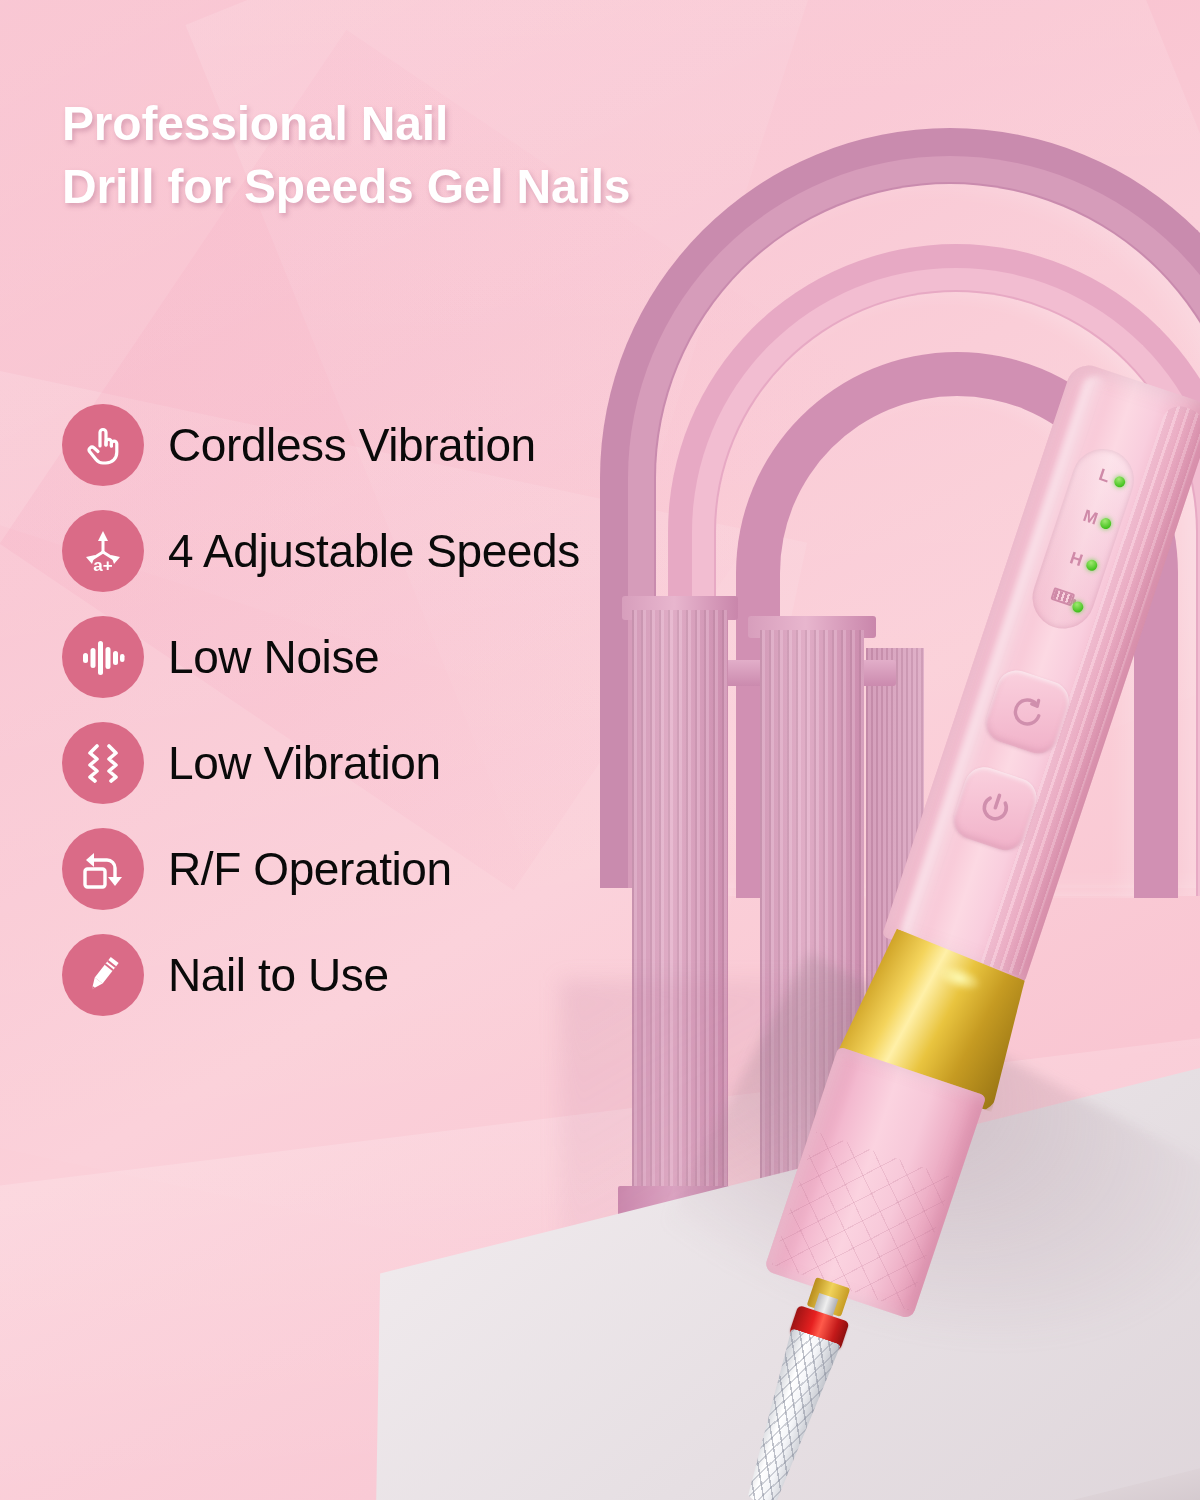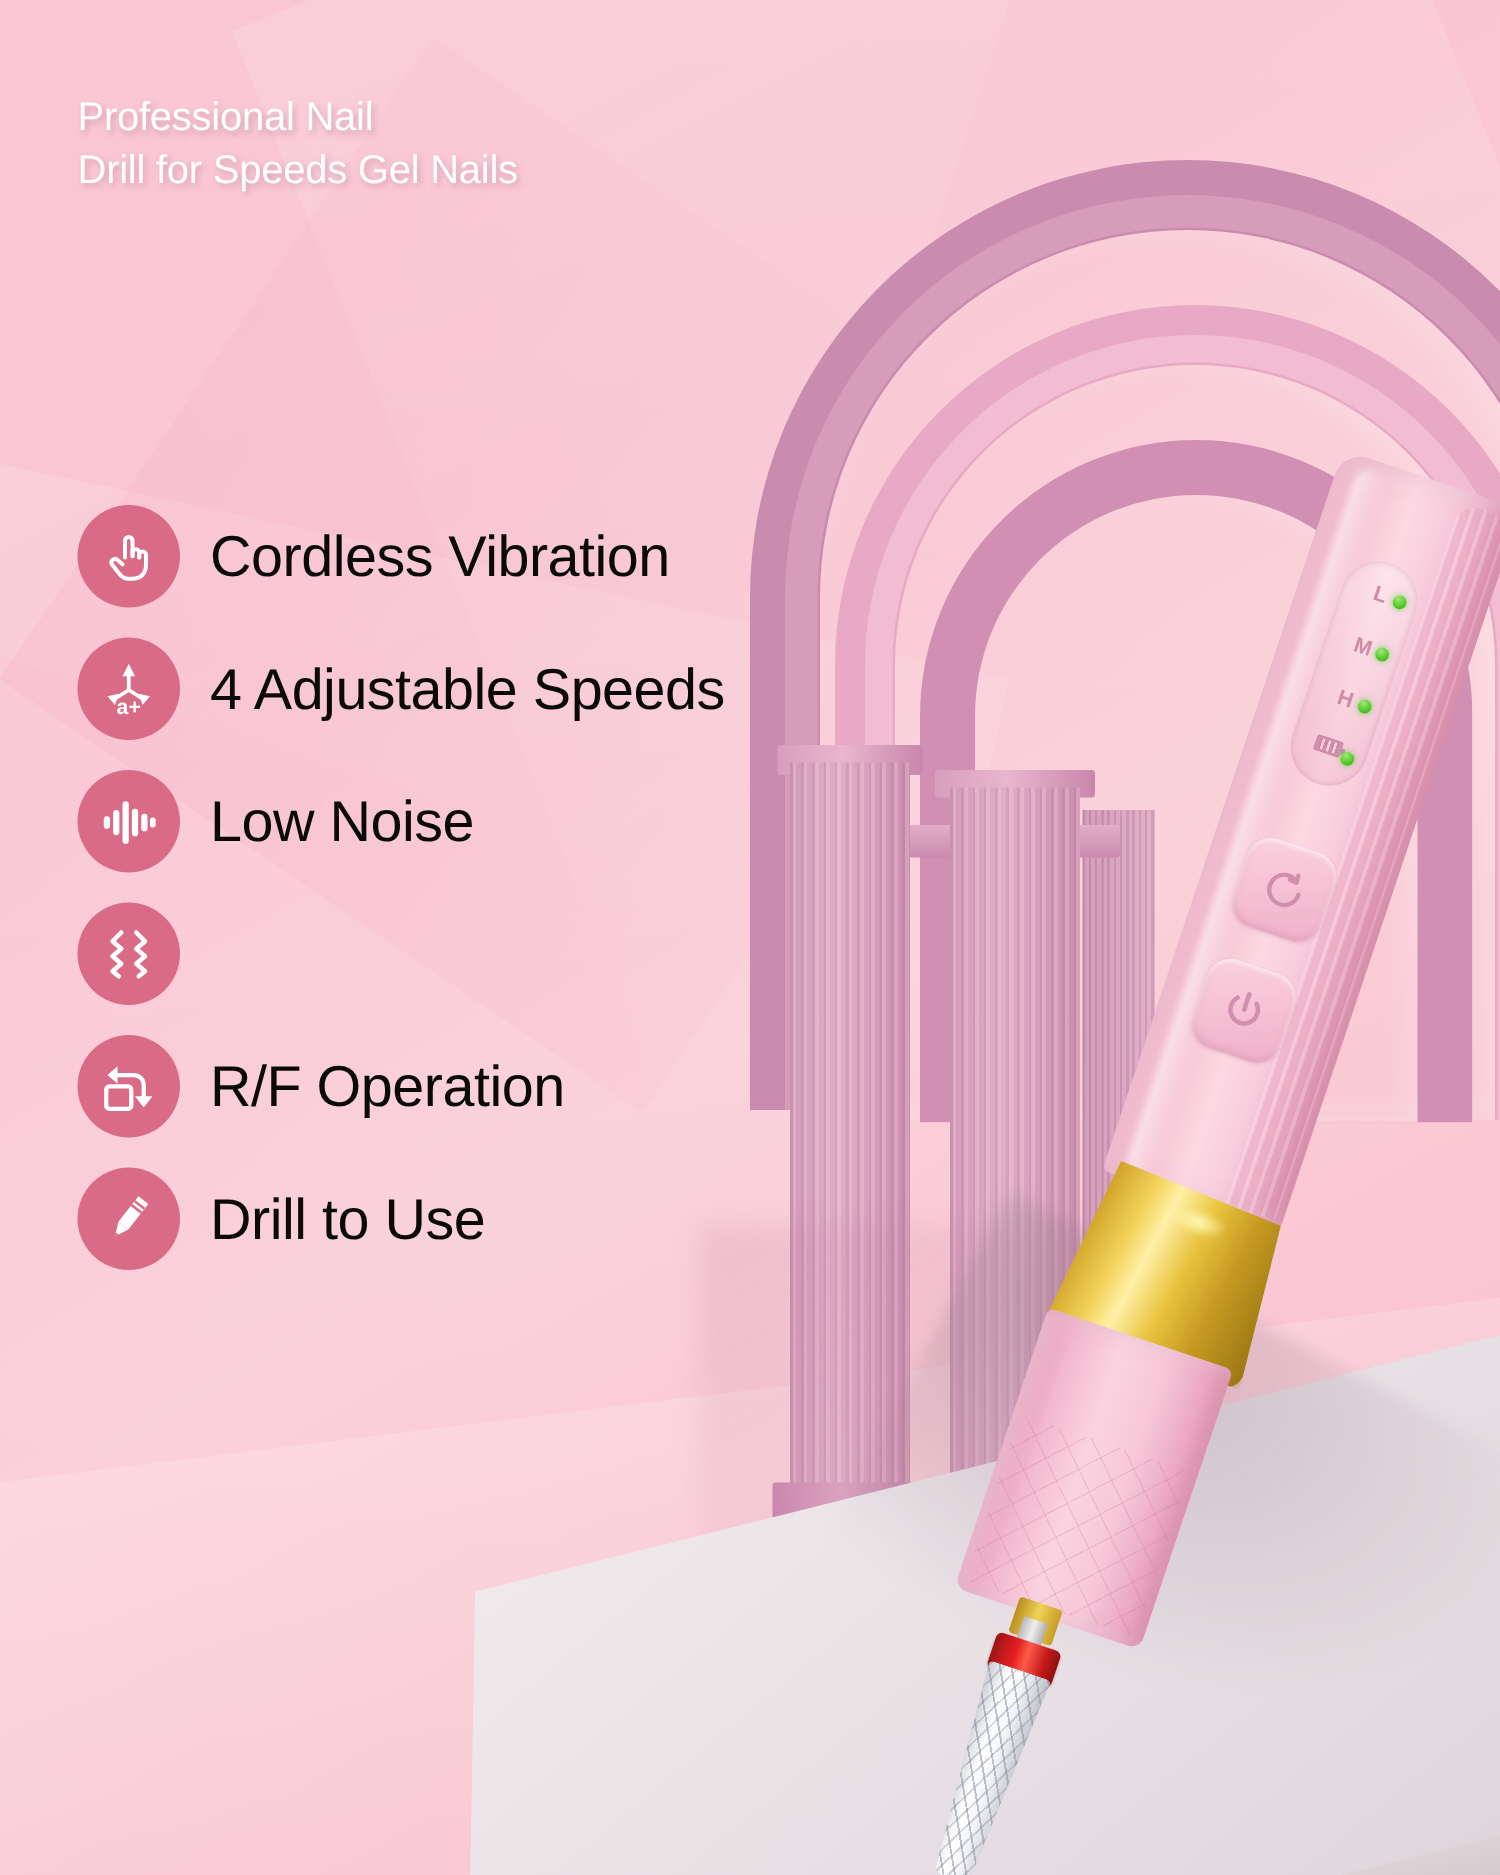--- a/index.html
+++ b/index.html
@@ -299,24 +299,24 @@
         rgba(140,145,160,0.55) 0 1.5px, transparent 1.5px 9px),
       repeating-linear-gradient(-62deg,
         rgba(140,145,160,0.40) 0 1.5px, transparent 1.5px 9px),
       linear-gradient(90deg,#c6c9d0 0%, #ffffff 35%, #f4f5f8 58%, #b9bcc4 100%);
     border-radius:6px 6px 26px 26px;
     clip-path: polygon(2% 0%, 98% 0%, 76% 100%, 24% 100%);
   }
 
   
   #headline {
-    position:absolute; left:62px; top:72px; width:900px;
+    position:absolute; left:62px; top:92px; width:900px;
     color:#ffffff;
-    font-weight:normal;
-    font-size:32px;
+    font-weight:bold;
+    font-size:48px;
     line-height:1.32;
     letter-spacing:-0.2px;
     text-shadow: 2px 3px 5px rgba(178,108,140,0.45);
   }
   #headline .line { display:block; white-space:nowrap; }
 
   
   #features {
     position:absolute; left:62px; top:392px; width:760px;
   }
@@ -477,20 +477,21 @@
 
     <div class="feature">
       <span class="feat-icon">
         <svg width="48" height="48" viewBox="0 0 48 48">
           <g fill="none" stroke="#ffffff" stroke-width="3.6" stroke-linecap="round" stroke-linejoin="round">
             <path d="M18 7 L11 14 L18 20 L11 26 L18 32 L11 38 L16 42"></path>
             <path d="M30 7 L37 14 L30 20 L37 26 L30 32 L37 38 L32 42"></path>
           </g>
         </svg>
       </span>
+      <span class="feat-label">Low Vibration</span>
     </div>
 
     <div class="feature">
       <span class="feat-icon">
         <svg width="48" height="48" viewBox="0 0 48 48">
           <rect x="6" y="24" width="20" height="18" rx="2.5" fill="none" stroke="#ffffff" stroke-width="3.4"></rect>
           <path d="M14 15 h14 a8 8 0 0 1 8 8 v10" fill="none" stroke="#ffffff" stroke-width="3.4" stroke-linecap="round"></path>
           <polygon points="15,8 15,22 7,15" fill="#ffffff"></polygon>
           <polygon points="29,32 43,32 36,41" fill="#ffffff"></polygon>
         </svg>
@@ -503,17 +504,17 @@
         <svg width="48" height="48" viewBox="0 0 48 48">
           <g transform="rotate(38 24 24)">
             <path d="M19 5 h10 v26 h-10 z" fill="#ffffff"></path>
             <path d="M19 31 h10 l-5 11 z" fill="#ffffff"></path>
             <path d="M22.5 39 l1.5 3 1.5 -3 z" fill="#da6b87"></path>
             <line x1="19" y1="10" x2="29" y2="10" stroke="#da6b87" stroke-width="2"></line>
             <line x1="19" y1="14" x2="29" y2="14" stroke="#da6b87" stroke-width="2"></line>
           </g>
         </svg>
       </span>
-      <span class="feat-label">Drill to Use</span>
+      <span class="feat-label">Nail to Use</span>
     </div>
 
   </div>
 </div>
 
 </body></html>

